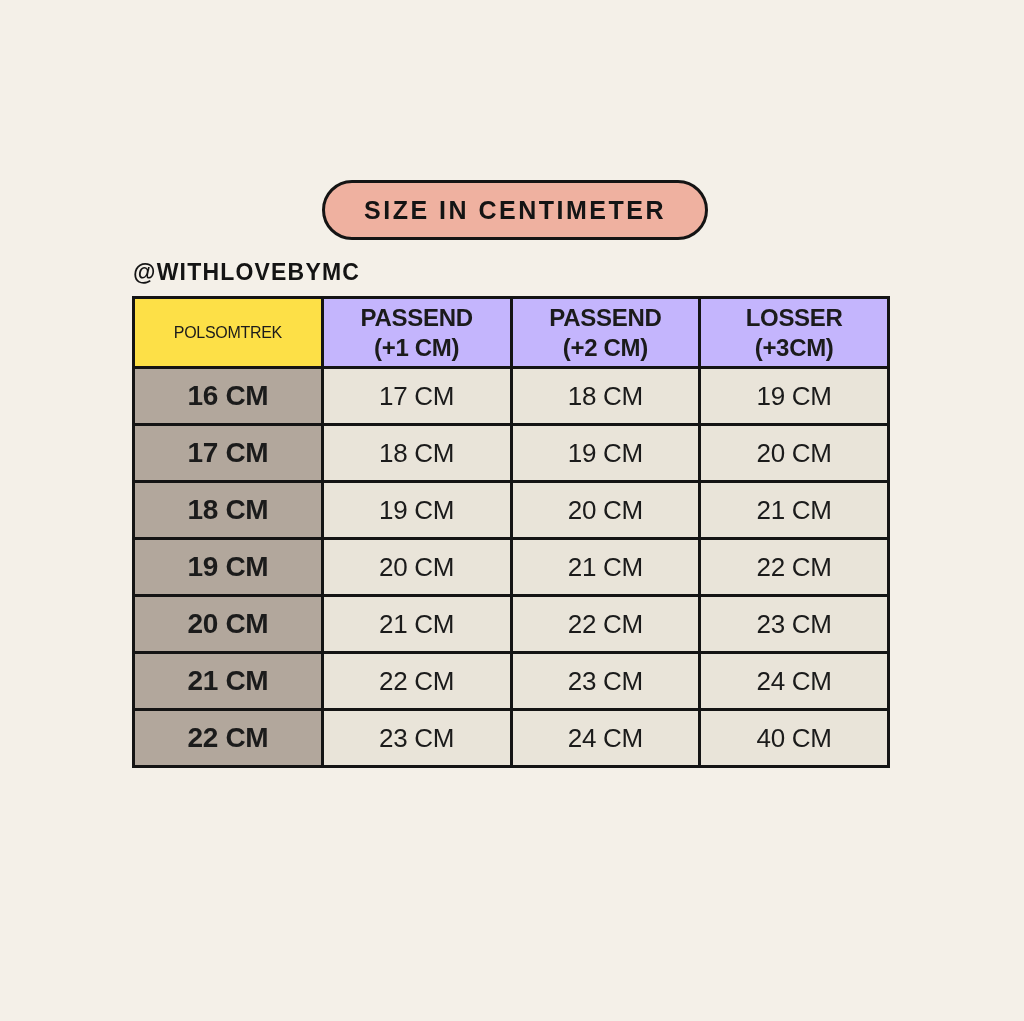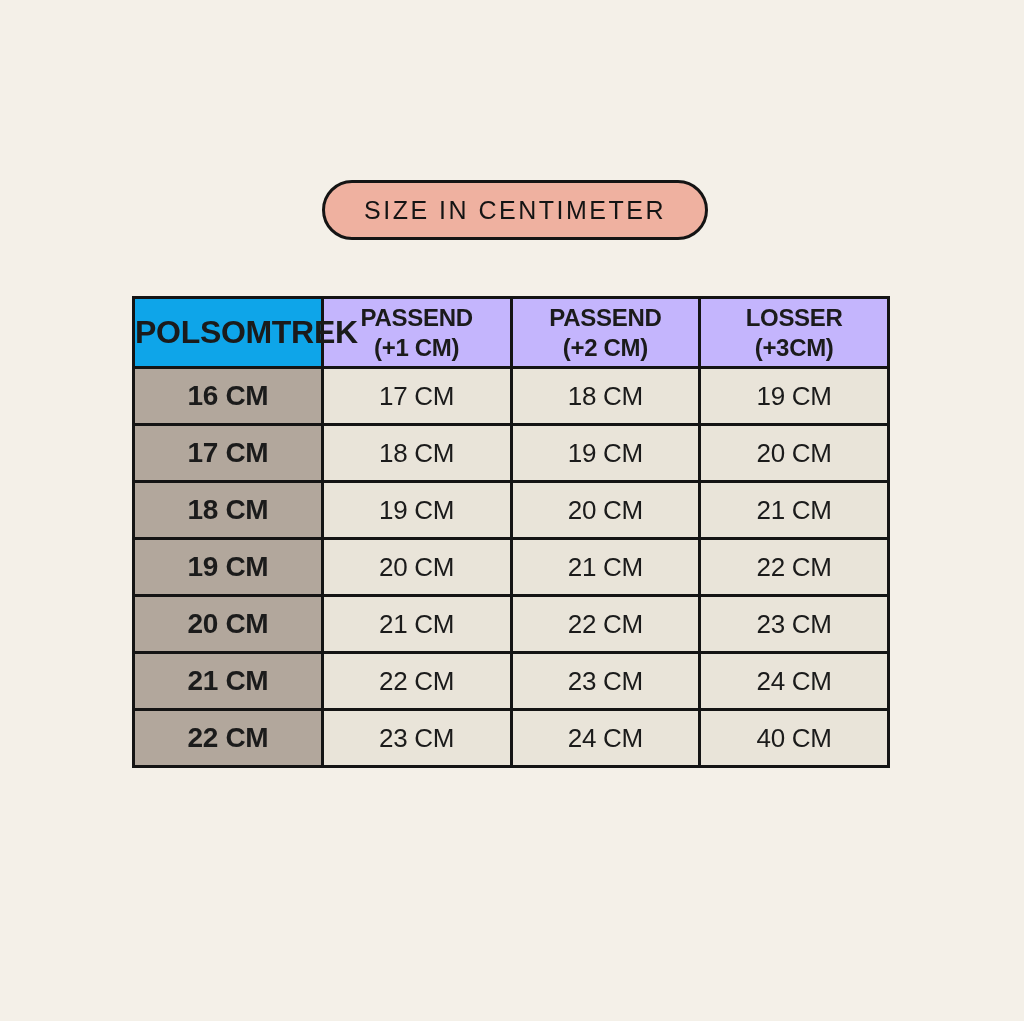--- a/index.html
+++ b/index.html
@@ -25,21 +25,21 @@
     width: 386px;
     height: 60px;
     box-sizing: border-box;
     background: #EFB1A0;
     border: 3px solid #141414;
     border-radius: 33px;
     display: flex;
     align-items: center;
     justify-content: center;
     font-size: 25px;
-    font-weight: normal;
+    font-weight: bold;
     letter-spacing: 2.5px;
     color: #141414;
   }
   .handle {
     position: absolute;
     left: 133px;
     top: 259px;
     font-size: 23px;
     font-weight: bold;
     letter-spacing: 1.2px;
@@ -58,23 +58,23 @@
   .size-table td {
     border: 3px solid #141414;
     text-align: center;
     vertical-align: middle;
     padding: 0;
     letter-spacing: -0.3px;
   }
   .size-table thead tr { height: 70px; }
   .size-table tbody tr { height: 57px; }
   .corner {
-    background: #0ea5e9;
-    font-size: 32px;
-    font-weight: bold;
+    background: #fde047;
+    font-size: 16px;
+    font-weight: normal;
   }
   .colh {
     background: #c4b5fd;
     font-size: 24px;
     font-weight: bold;
     line-height: 1.25;
   }
   .colh span { display: block; }
   .wrist {
     background: #B2A79C;
@@ -89,20 +89,21 @@
 </style>
 </head>
 <body>
 
 <div class="canvas">
 
   <div class="badge">
     <span>SIZE IN CENTIMETER</span>
   </div>
 
+  <div class="handle">@WITHLOVEBYMC</div>
 
   <table class="size-table">
     <thead>
       <tr>
         <th class="corner">POLSOMTREK</th>
         <th class="colh">
           <span>PASSEND</span>
           <span>(+1 CM)</span>
         </th>
         <th class="colh">

